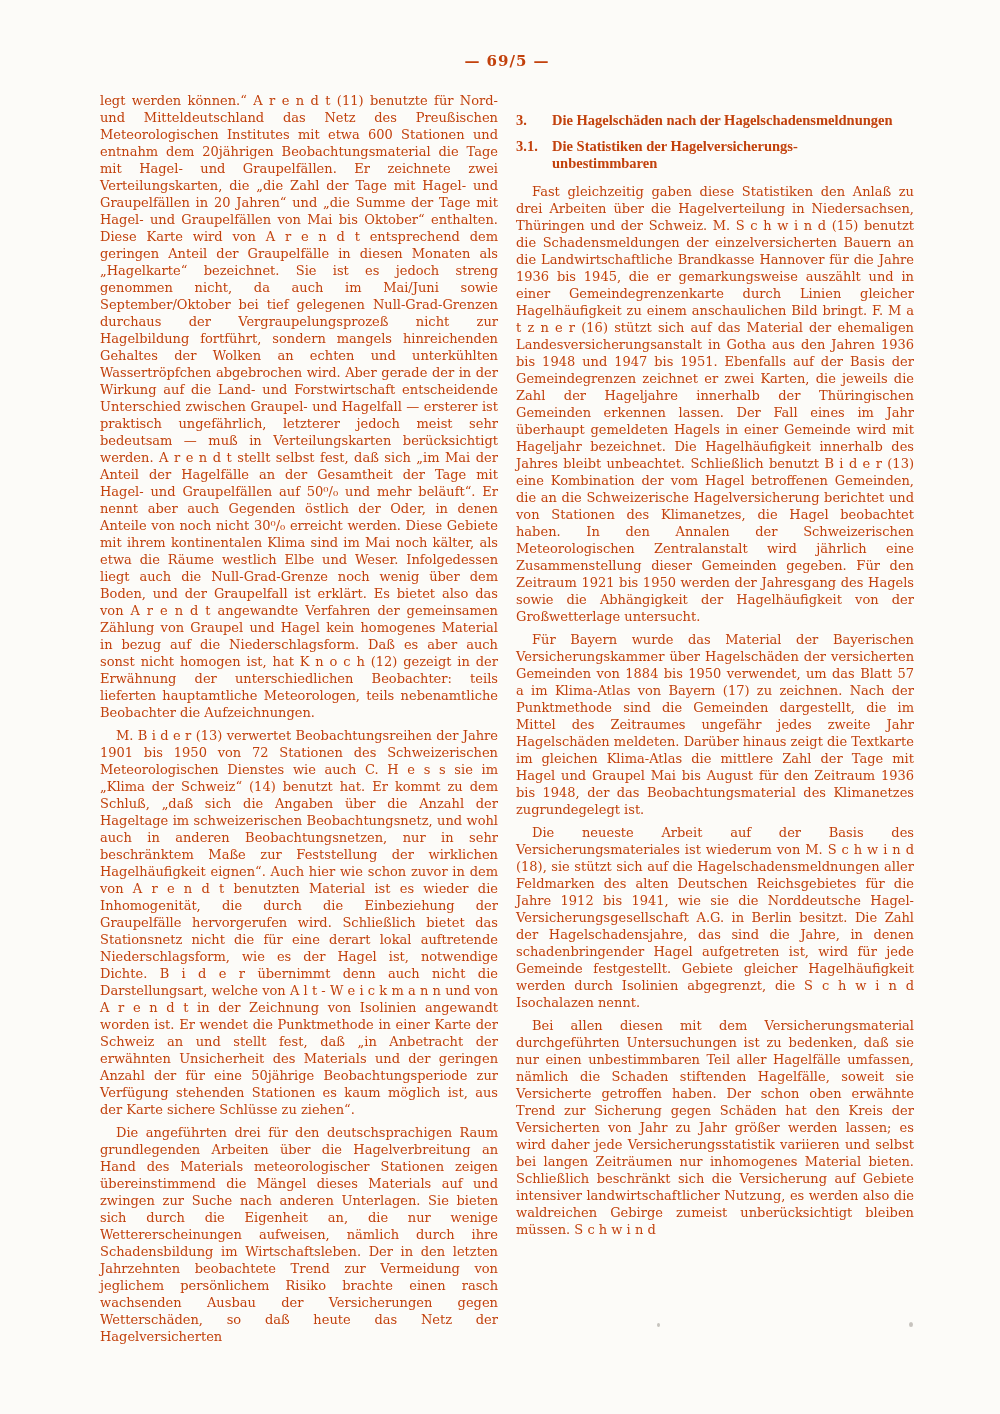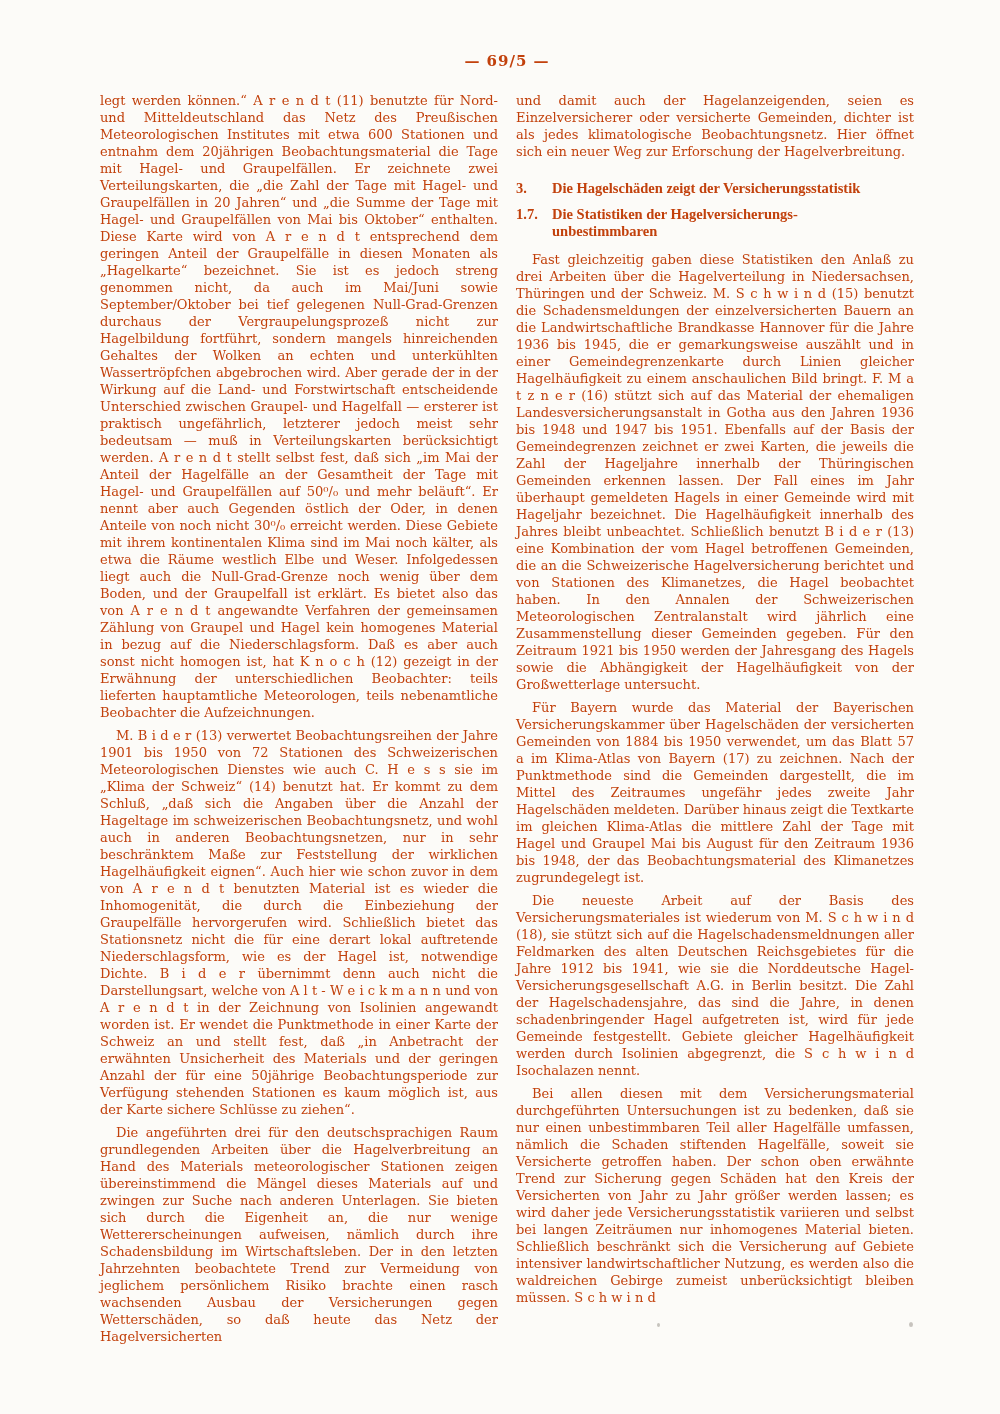--- a/index.html
+++ b/index.html
@@ -71,29 +71,28 @@
 
   <div class="columns">
 
     <div class="col">
       <p class="body">legt werden können.“ A r e n d t (11) benutzte für Nord- und Mitteldeutschland das Netz des Preußischen Meteorologischen Institutes mit etwa 600 Stationen und entnahm dem 20jährigen Beobachtungsmaterial die Tage mit Hagel- und Graupelfällen. Er zeichnete zwei Verteilungskarten, die „die Zahl der Tage mit Hagel- und Graupelfällen in 20 Jahren“ und „die Summe der Tage mit Hagel- und Graupelfällen von Mai bis Oktober“ enthalten. Diese Karte wird von A r e n d t entsprechend dem geringen Anteil der Graupelfälle in diesen Monaten als „Hagelkarte“ bezeichnet. Sie ist es jedoch streng genommen nicht, da auch im Mai/Juni sowie September/Oktober bei tief gelegenen Null-Grad-Grenzen durchaus der Vergraupelungsprozeß nicht zur Hagelbildung fortführt, sondern mangels hinreichenden Gehaltes der Wolken an echten und unterkühlten Wassertröpfchen abgebrochen wird. Aber gerade der in der Wirkung auf die Land- und Forstwirtschaft entscheidende Unterschied zwischen Graupel- und Hagelfall — ersterer ist praktisch ungefährlich, letzterer jedoch meist sehr bedeutsam — muß in Verteilungskarten berücksichtigt werden. A r e n d t stellt selbst fest, daß sich „im Mai der Anteil der Hagelfälle an der Gesamtheit der Tage mit Hagel- und Graupelfällen auf 50⁰/₀ und mehr beläuft“. Er nennt aber auch Gegenden östlich der Oder, in denen Anteile von noch nicht 30⁰/₀ erreicht werden. Diese Gebiete mit ihrem kontinentalen Klima sind im Mai noch kälter, als etwa die Räume westlich Elbe und Weser. Infolgedessen liegt auch die Null-Grad-Grenze noch wenig über dem Boden, und der Graupelfall ist erklärt. Es bietet also das von A r e n d t angewandte Verfahren der gemeinsamen Zählung von Graupel und Hagel kein homogenes Material in bezug auf die Niederschlagsform. Daß es aber auch sonst nicht homogen ist, hat K n o c h (12) gezeigt in der Erwähnung der unterschiedlichen Beobachter: teils lieferten hauptamtliche Meteorologen, teils nebenamtliche Beobachter die Aufzeichnungen.</p>
       <p class="body indent">M. B i d e r (13) verwertet Beobachtungsreihen der Jahre 1901 bis 1950 von 72 Stationen des Schweizerischen Meteorologischen Dienstes wie auch C. H e s s sie im „Klima der Schweiz“ (14) benutzt hat. Er kommt zu dem Schluß, „daß sich die Angaben über die Anzahl der Hageltage im schweizerischen Beobachtungsnetz, und wohl auch in anderen Beobachtungsnetzen, nur in sehr beschränktem Maße zur Feststellung der wirklichen Hagelhäufigkeit eignen“. Auch hier wie schon zuvor in dem von A r e n d t benutzten Material ist es wieder die Inhomogenität, die durch die Einbeziehung der Graupelfälle hervorgerufen wird. Schließlich bietet das Stationsnetz nicht die für eine derart lokal auftretende Niederschlagsform, wie es der Hagel ist, notwendige Dichte. B i d e r übernimmt denn auch nicht die Darstellungsart, welche von A l t - W e i c k m a n n und von A r e n d t in der Zeichnung von Isolinien angewandt worden ist. Er wendet die Punktmethode in einer Karte der Schweiz an und stellt fest, daß „in Anbetracht der erwähnten Unsicherheit des Materials und der geringen Anzahl der für eine 50jährige Beobachtungsperiode zur Verfügung stehenden Stationen es kaum möglich ist, aus der Karte sichere Schlüsse zu ziehen“.</p>
       <p class="body indent">Die angeführten drei für den deutschsprachigen Raum grundlegenden Arbeiten über die Hagelverbreitung an Hand des Materials meteorologischer Stationen zeigen übereinstimmend die Mängel dieses Materials auf und zwingen zur Suche nach anderen Unterlagen. Sie bieten sich durch die Eigenheit an, die nur wenige Wettererscheinungen aufweisen, nämlich durch ihre Schadensbildung im Wirtschaftsleben. Der in den letzten Jahrzehnten beobachtete Trend zur Vermeidung von jeglichem persönlichem Risiko brachte einen rasch wachsenden Ausbau der Versicherungen gegen Wetterschäden, so daß heute das Netz der Hagelversicherten</p>
     </div>
 
     <div class="col">
-      <p class="body">und damit auch der Hagelanzeigenden, seien es Einzelversicherer oder versicherte Gemeinden, dichter ist als jedes klimatologische Beobachtungsnetz. Hier öffnet sich ein neuer Weg zur Erforschung der Hagelverbreitung.</p>
 
       <div class="heading h3">
         <span class="hnum">3.</span>
-        <span class="htext">Die Hagelschäden zeigt der Versicherungsstatistik</span>
+        <span class="htext">Die Hagelschäden nach der Hagelschadensmeldnungen</span>
       </div>
 
       <div class="heading h31">
-        <span class="hnum">1.7.</span>
+        <span class="hnum">3.1.</span>
         <span class="htext multiline">Die Statistiken der Hagelversicherungs-
 unbestimmbaren</span>
       </div>
 
       <p class="body indent">Fast gleichzeitig gaben diese Statistiken den Anlaß zu drei Arbeiten über die Hagelverteilung in Niedersachsen, Thüringen und der Schweiz. M. S c h w i n d (15) benutzt die Schadensmeldungen der einzelversicherten Bauern an die Landwirtschaftliche Brandkasse Hannover für die Jahre 1936 bis 1945, die er gemarkungsweise auszählt und in einer Gemeindegrenzenkarte durch Linien gleicher Hagelhäufigkeit zu einem anschaulichen Bild bringt. F. M a t z n e r (16) stützt sich auf das Material der ehemaligen Landesversicherungsanstalt in Gotha aus den Jahren 1936 bis 1948 und 1947 bis 1951. Ebenfalls auf der Basis der Gemeindegrenzen zeichnet er zwei Karten, die jeweils die Zahl der Hageljahre innerhalb der Thüringischen Gemeinden erkennen lassen. Der Fall eines im Jahr überhaupt gemeldeten Hagels in einer Gemeinde wird mit Hageljahr bezeichnet. Die Hagelhäufigkeit innerhalb des Jahres bleibt unbeachtet. Schließlich benutzt B i d e r (13) eine Kombination der vom Hagel betroffenen Gemeinden, die an die Schweizerische Hagelversicherung berichtet und von Stationen des Klimanetzes, die Hagel beobachtet haben. In den Annalen der Schweizerischen Meteorologischen Zentralanstalt wird jährlich eine Zusammenstellung dieser Gemeinden gegeben. Für den Zeitraum 1921 bis 1950 werden der Jahresgang des Hagels sowie die Abhängigkeit der Hagelhäufigkeit von der Großwetterlage untersucht.</p>
       <p class="body indent">Für Bayern wurde das Material der Bayerischen Versicherungskammer über Hagelschäden der versicherten Gemeinden von 1884 bis 1950 verwendet, um das Blatt 57 a im Klima-Atlas von Bayern (17) zu zeichnen. Nach der Punktmethode sind die Gemeinden dargestellt, die im Mittel des Zeitraumes ungefähr jedes zweite Jahr Hagelschäden meldeten. Darüber hinaus zeigt die Textkarte im gleichen Klima-Atlas die mittlere Zahl der Tage mit Hagel und Graupel Mai bis August für den Zeitraum 1936 bis 1948, der das Beobachtungsmaterial des Klimanetzes zugrundegelegt ist.</p>
       <p class="body indent">Die neueste Arbeit auf der Basis des Versicherungsmateriales ist wiederum von M. S c h w i n d (18), sie stützt sich auf die Hagelschadensmeldnungen aller Feldmarken des alten Deutschen Reichsgebietes für die Jahre 1912 bis 1941, wie sie die Norddeutsche Hagel-Versicherungsgesellschaft A.G. in Berlin besitzt. Die Zahl der Hagelschadensjahre, das sind die Jahre, in denen schadenbringender Hagel aufgetreten ist, wird für jede Gemeinde festgestellt. Gebiete gleicher Hagelhäufigkeit werden durch Isolinien abgegrenzt, die S c h w i n d Isochalazen nennt.</p>
       <p class="body indent">Bei allen diesen mit dem Versicherungsmaterial durchgeführten Untersuchungen ist zu bedenken, daß sie nur einen unbestimmbaren Teil aller Hagelfälle umfassen, nämlich die Schaden stiftenden Hagelfälle, soweit sie Versicherte getroffen haben. Der schon oben erwähnte Trend zur Sicherung gegen Schäden hat den Kreis der Versicherten von Jahr zu Jahr größer werden lassen; es wird daher jede Versicherungsstatistik variieren und selbst bei langen Zeiträumen nur inhomogenes Material bieten. Schließlich beschränkt sich die Versicherung auf Gebiete intensiver landwirtschaftlicher Nutzung, es werden also die waldreichen Gebirge zumeist unberücksichtigt bleiben müssen. S c h w i n d</p>
     </div>
 

